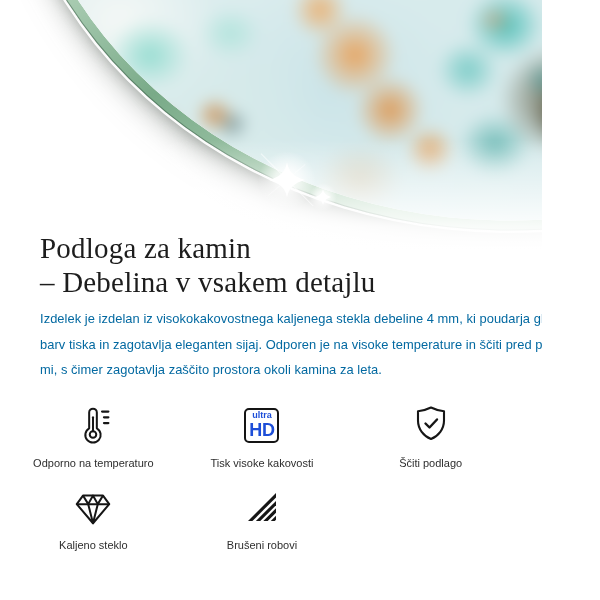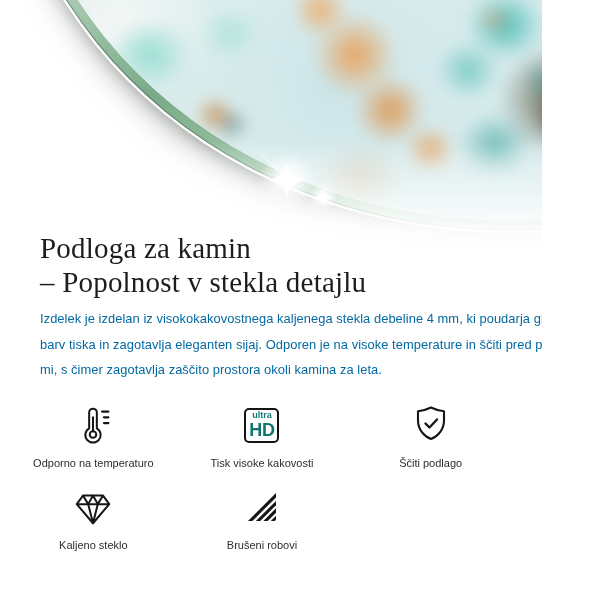--- a/index.html
+++ b/index.html
@@ -100,21 +100,21 @@
     position:absolute; left:9px; top:400px; width:506px; z-index:5;
     display:grid; grid-template-columns:repeat(3, 1fr); row-gap:12px;
   }
   .feature { display:flex; flex-direction:column; align-items:center; }
   .f-icon { height:50px; display:flex; align-items:center; justify-content:center; }
   .f-label { margin-top:6px; font-size:11px; line-height:14px; color:#2e2e2e; text-align:left; }
   .icon-stroke { stroke:#161616; fill:none; stroke-width:2.1; }
   .uhd-box {
     width:35px; height:35px; border:2.4px solid #141414; border-radius:5px;
     display:flex; flex-direction:column; align-items:center; justify-content:center;
-    line-height:1; color:#0f766e; background:#fff;
+    line-height:1; color:#1d4ed8; background:#fff;
   }
   .uhd-top { font-size:9px; font-weight:700; letter-spacing:0; }
   .uhd-bottom { font-size:18px; font-weight:700; letter-spacing:-0.3px; margin-top:1px; }
 </style>
 </head>
 <body>
 
 <div class="page">
 
   <div class="hero">
@@ -137,21 +137,21 @@
       <div class="glow"></div>
       <svg width="17" height="17" viewBox="0 0 36 36">
         <path d="M18 1 Q19.8 14.2 35 18 Q19.8 21.8 18 35 Q16.2 21.8 1 18 Q16.2 14.2 18 1 Z" fill="#ffffff"></path>
       </svg>
     </div>
   </div>
 
   <div class="content">
     <h1 class="heading">
       <span style="display:block">Podloga za kamin</span>
-      <span style="display:block">– Popolnost v stekla detajlu</span>
+      <span style="display:block">– Debelina v vsakem detajlu</span>
     </h1>
     <p class="desc">Izdelek je izdelan iz visokokakovostnega kaljenega stekla debeline 4 mm, ki poudarja globino
 barv tiska in zagotavlja eleganten sijaj. Odporen je na visoke temperature in ščiti pred poškodba-
 mi, s čimer zagotavlja zaščito prostora okoli kamina za leta.</p>
   </div>
 
   <div class="features">
 
     <div class="feature">
       <div class="f-icon">

